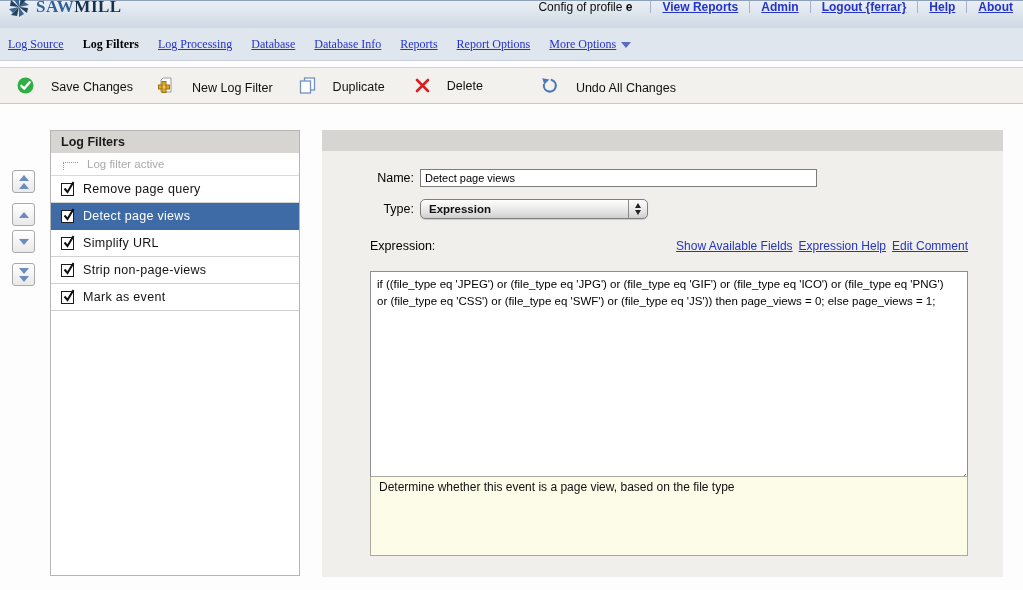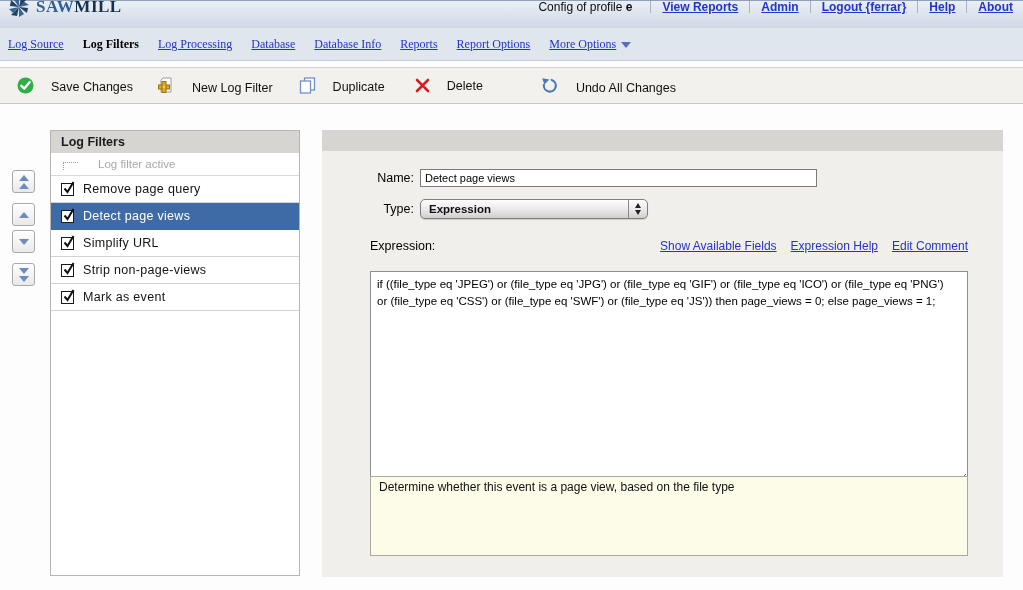--- a/index.html
+++ b/index.html
@@ -88,21 +88,21 @@
   .sidebar {
     position: absolute; left: 50px; top: 130px; width: 250px; height: 446px;
     background: #ffffff; border: 1px solid #b5b5b5;
   }
   .panel-header {
     height: 22px; background: #d6d5d1;
     display: flex; align-items: center; padding-left: 10px;
     font-weight: 700; font-size: 12.5px; color: #1c1c1c;
   }
   .hint-row {
-    height: 23px; display: flex; align-items: center; gap: 20px;
+    height: 23px; display: flex; align-items: center; gap: 9px;
     padding-left: 12px; border-bottom: 1px solid #d9d9d9;
     color: #a9a9a9; font-size: 11.5px;
   }
   .dotted-glyph {
     width: 15px; height: 8px;
     border-left: 1px dotted #9a9a9a; border-top: 1px dotted #9a9a9a;
     margin-top: 4px;
   }
   .filter-row {
     height: 27px; display: flex; align-items: center; gap: 9px;
@@ -141,21 +141,21 @@
     display: flex; flex-direction: column; align-items: center; justify-content: center; gap: 2px;
   }
   .stp-up { width: 0; height: 0; border-left: 3.5px solid transparent; border-right: 3.5px solid transparent; border-bottom: 5px solid #222; }
   .stp-down { width: 0; height: 0; border-left: 3.5px solid transparent; border-right: 3.5px solid transparent; border-top: 5px solid #222; }
 
   .expr-header {
     position: absolute; left: 48px; right: 35px; top: 109px;
     display: flex; align-items: baseline;
   }
   .expr-label { font-size: 12.5px; color: #000; }
-  .expr-links { margin-left: auto; display: flex; gap: 14px; }
+  .expr-links { margin-left: auto; display: flex; gap: 6px; }
   .expr-links a { color: #2433c8; text-decoration: underline; font-size: 12px; white-space: nowrap; }
 
   .expr-textarea {
     position: absolute; left: 48px; top: 123px; width: 598px; height: 212px;
     border: 1px solid #8e8e8e; background: #fff;
     font: 11.5px "Liberation Sans", "DejaVu Sans", sans-serif;
     line-height: 1.45; padding: 4px 6px; color: #000;
     resize: both; white-space: pre-wrap; margin-top: 18px;
   }
   .comment-box {

